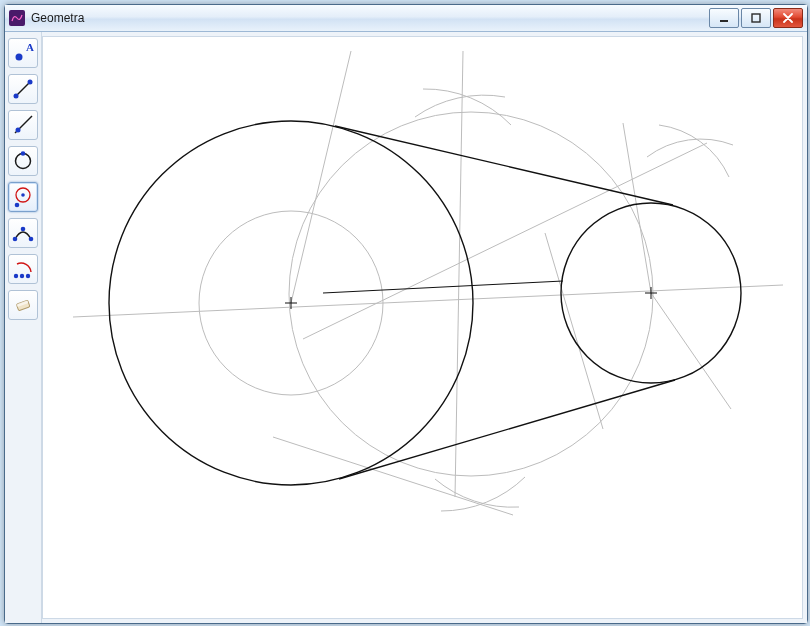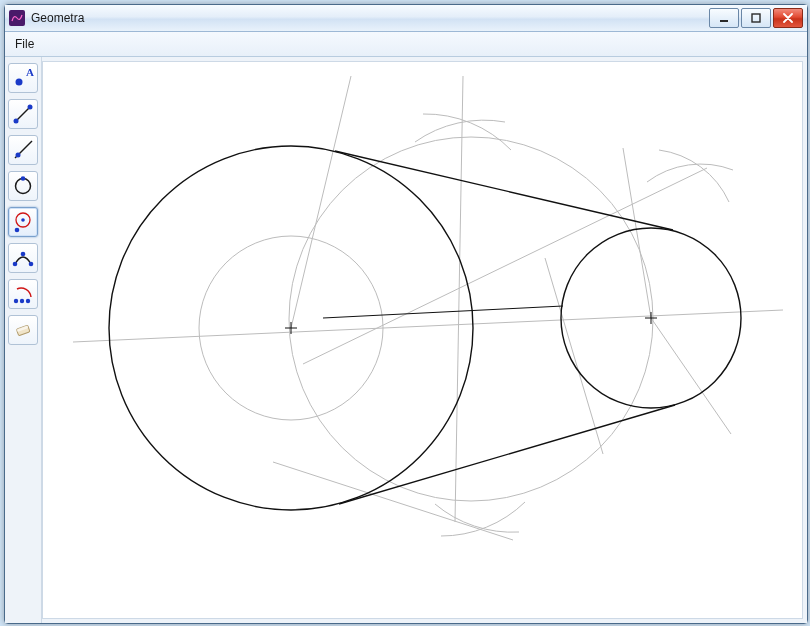--- a/index.html
+++ b/index.html
@@ -154,23 +154,20 @@
         </svg>
       </div>
       <div class="win-btn close">
         <svg width="12" height="10" viewBox="0 0 12 10">
           <path d="M2 1 L10 9 M10 1 L2 9" stroke="#ffffff" stroke-width="1.8" stroke-linecap="round"></path>
         </svg>
       </div>
     </div>
   </div>
 
-  <div class="menubar">
-    <div class="menu-item">File</div>
-  </div>
 
   <div class="client">
 
     <div class="toolbar">
 
       <div class="tool" title="Point">
         <svg width="22" height="22" viewBox="0 0 22 22">
           <circle cx="7" cy="15" r="3.5" fill="#1a3ac8"></circle>
           <text x="14" y="9" font-family="serif" font-size="11" font-weight="bold" fill="#1a3ac8">A</text>
         </svg>

